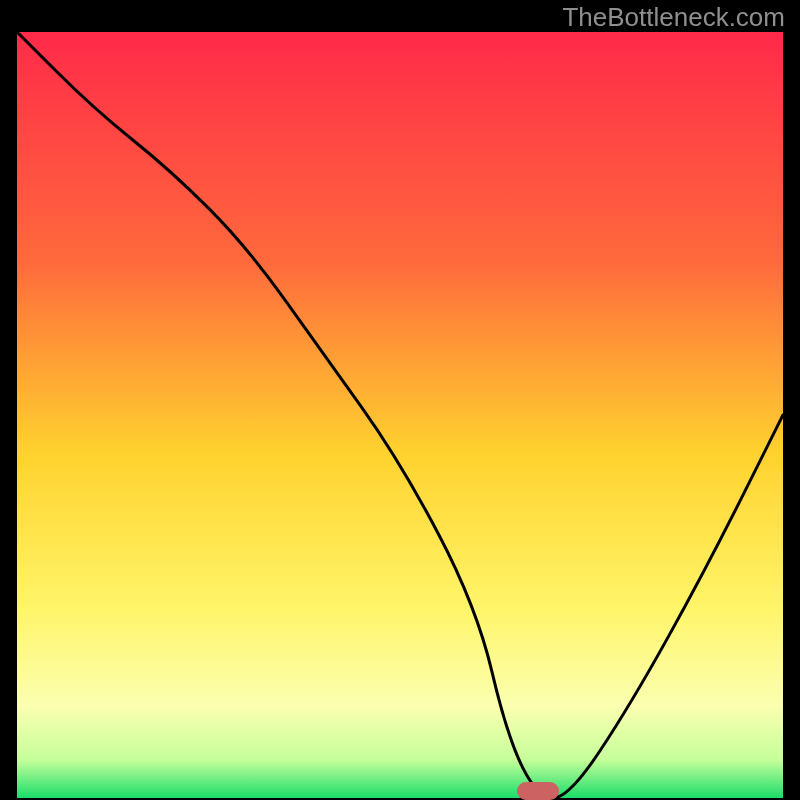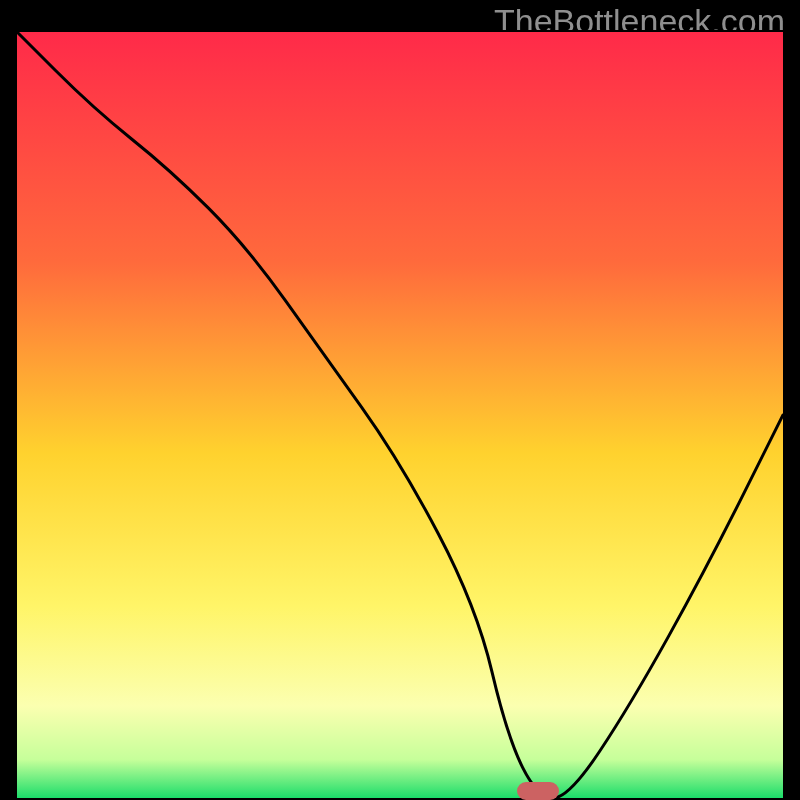--- a/index.html
+++ b/index.html
@@ -17,21 +17,21 @@
     width: 766px;
     height: 766px;
     border: 2px solid #000;
   }
   svg { display: block; }
   .watermark {
     position: absolute;
     top: 2px;
     right: 15px;
     font-family: Arial, Helvetica, sans-serif;
-    font-size: 34px;
+    font-size: 26px;
     font-weight: 400;
     color: #8f8f8f;
   }
   .marker {
     position: absolute;
     width: 42px;
     height: 18px;
     background: #cc6262;
     border-radius: 9px;
   }

